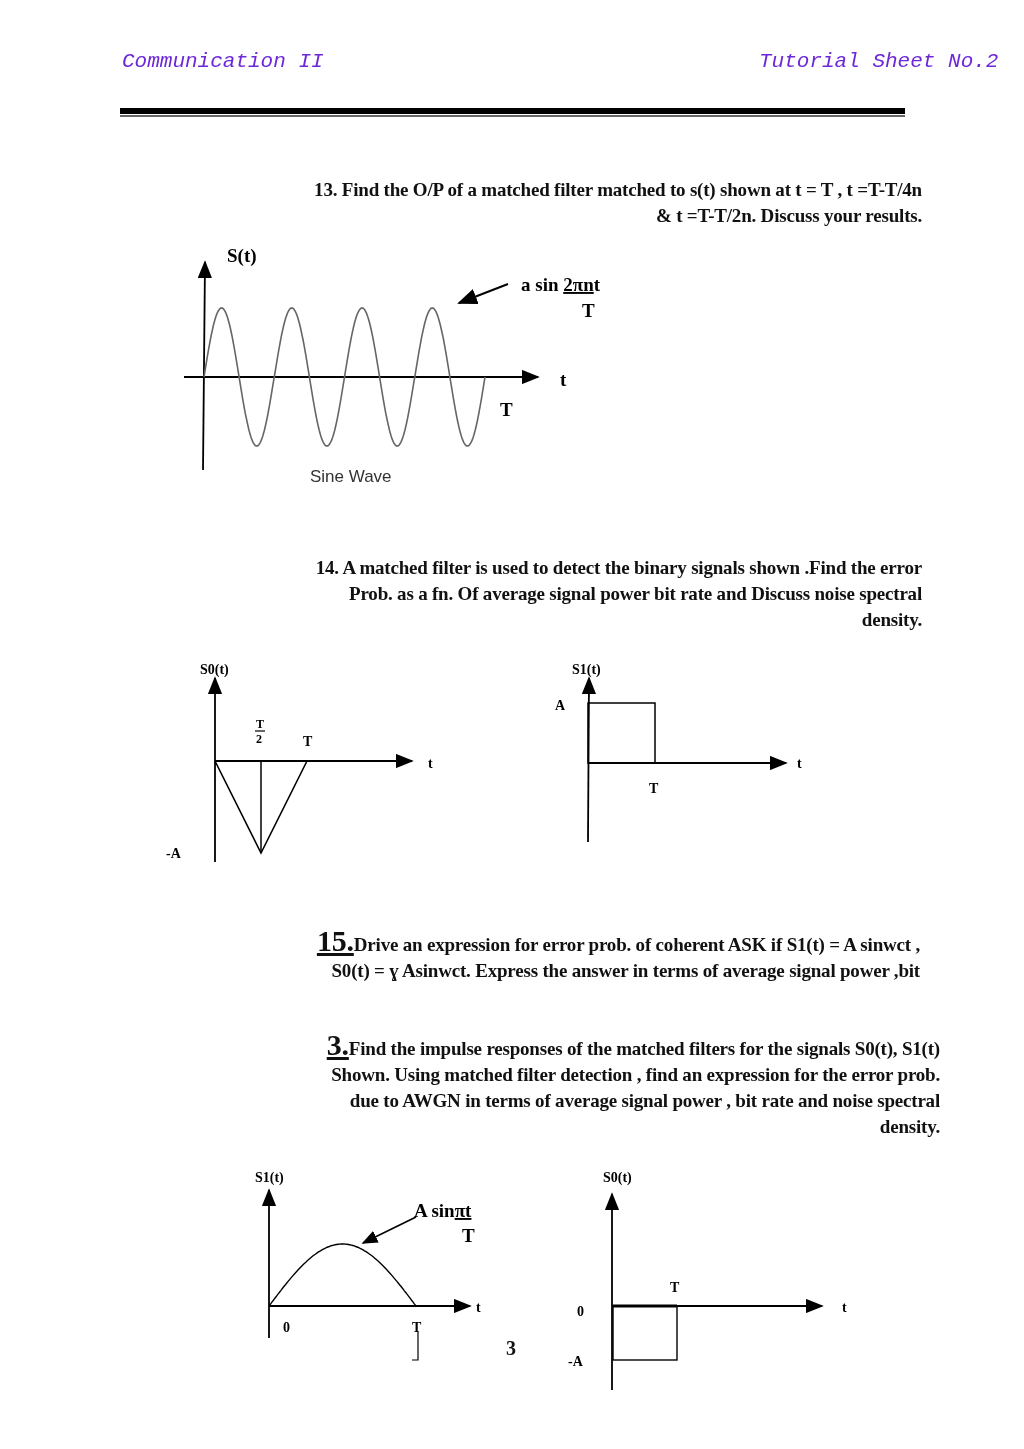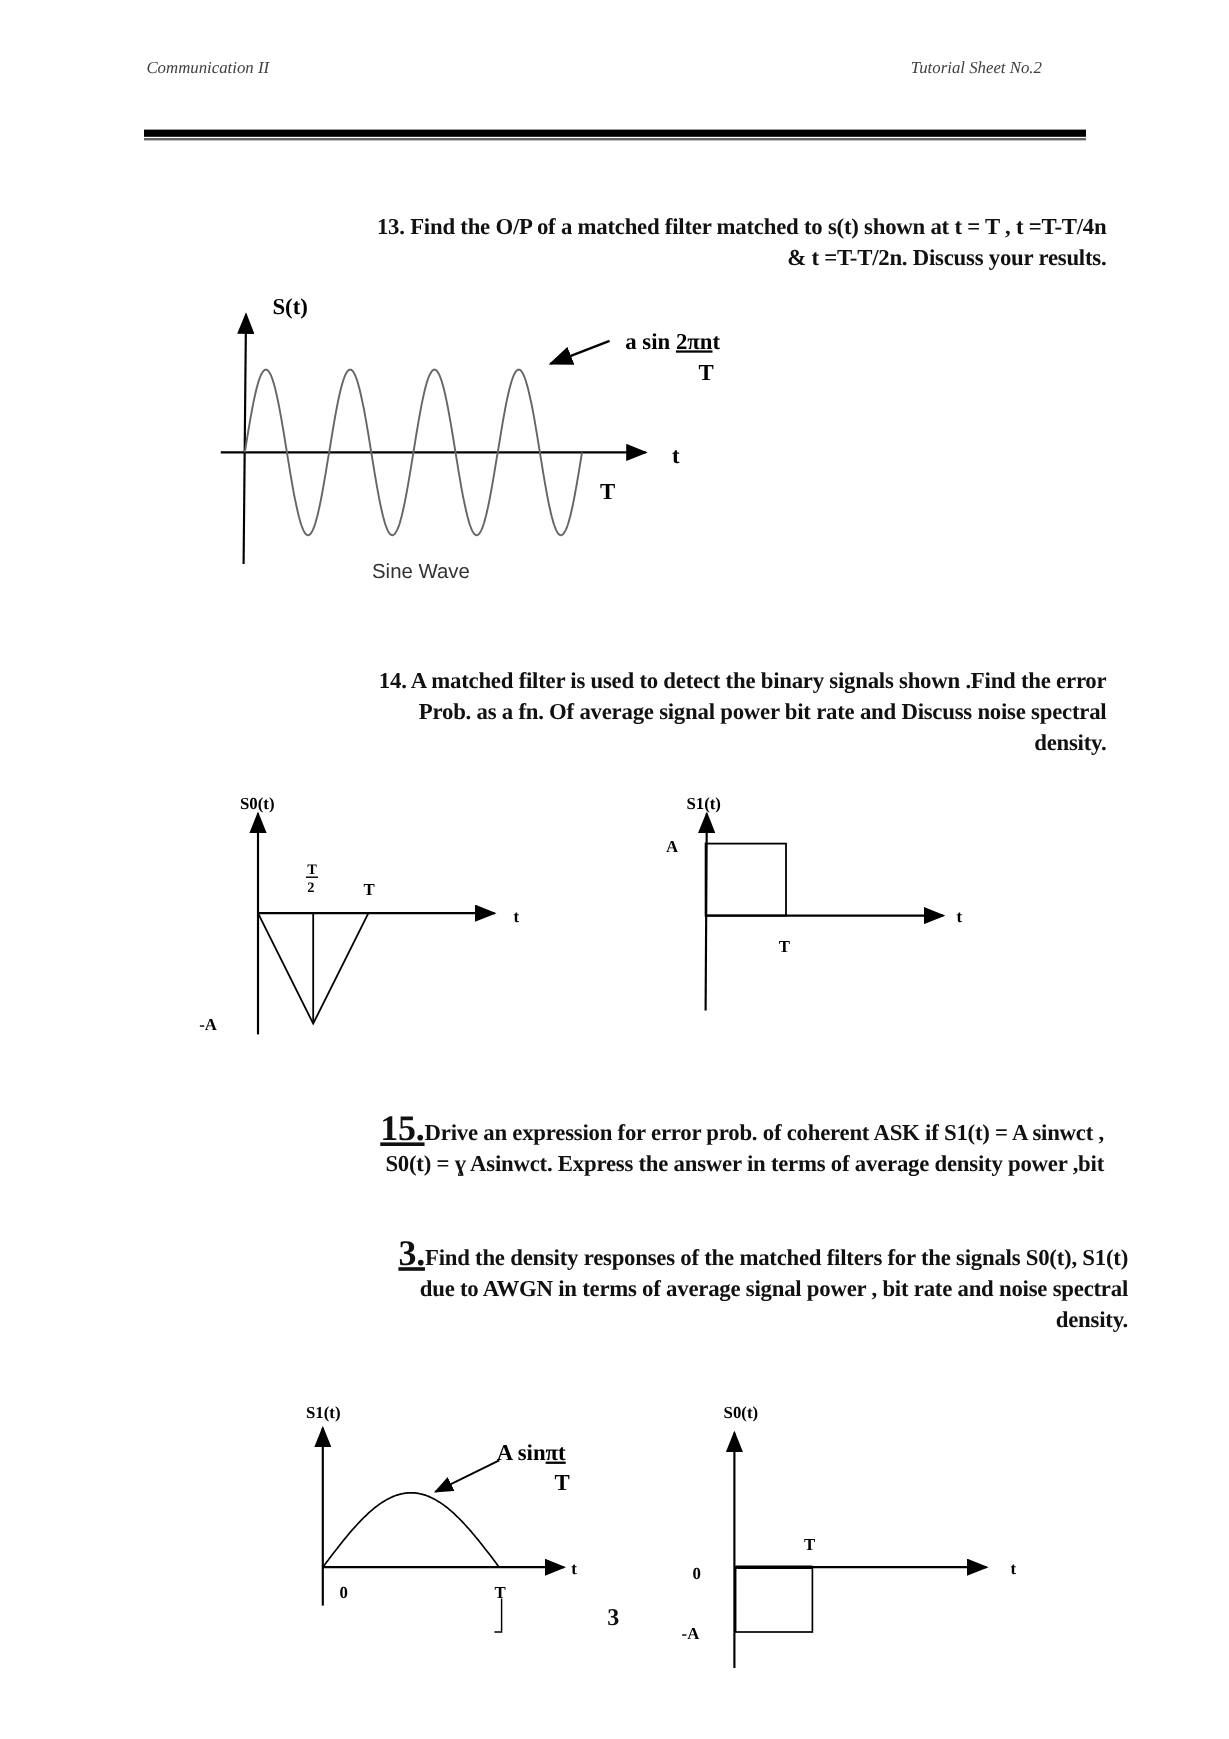--- a/index.html
+++ b/index.html
@@ -1,19 +1,19 @@
 <!DOCTYPE html>
 <html><head>
 <meta charset="utf-8">
 <style>
   html, body { margin:0; padding:0; background:#ffffff; }
   body { width:1024px; height:1449px; position:relative; overflow:hidden;
          font-family:"Liberation Serif", serif; color:#111; }
   .abs { position:absolute; }
-  .hdr { font-family:Liberation Serif, serif; font-style:italic; font-size:14px; color:#404040; }
+  .hdr { font-family:Liberation Mono, monospace; font-style:italic; font-size:21px; color:#6d28d9; }
   .rule-thick { left:120px; width:785px; top:108px; height:6px; background:#000; }
   .rule-thin { left:120px; width:785px; top:115px; height:2px; background:#666; }
   .q { font-weight:bold; font-size:19px; line-height:26px; letter-spacing:-0.2px;text-align:right; }
   .q .ind { padding-left:40px; display:block; }
   .big { font-size:30px; font-weight:bold;text-decoration:underline; }
   .lbl { font-weight:bold; font-size:18px; font-family:"Liberation Serif", serif; }
   svg text { font-family:"Liberation Serif", serif; font-weight:bold; }
   .ul { text-decoration:underline; }
 </style>
 </head>
@@ -74,25 +74,26 @@
   <line x1="48" y1="113" x2="246" y2="113" stroke="#000" stroke-width="1.8" marker-end="url(#arr)"></line>
   <rect x="48" y="53" width="67" height="60" fill="none" stroke="#000" stroke-width="1.5"></rect>
   <text x="32" y="24" font-size="14">S1(t)</text>
   <text x="257" y="118" font-size="14">t</text>
   <text x="109" y="143" font-size="14">T</text>
   <text x="15" y="60" font-size="14">A</text>
 </svg>
 
 <div class="abs q" style="left:120px; top:928px; width:800px;">
   <span class="big">15.</span><span>Drive an expression for error prob. of coherent ASK if S1(t) = A sinwct ,</span>
-  <span class="ind">S0(t) = ɣ Asinwct. Express the answer in terms of average density power ,bit</span>
+  <span class="ind">S0(t) = ɣ Asinwct. Express the answer in terms of average signal power ,bit</span>
 </div>
 
 <div class="abs q" style="left:120px; top:1032px; width:820px;">
-  <span class="big">3.</span><span>Find the density responses of the matched filters for the signals S0(t), S1(t)</span>
+  <span class="big">3.</span><span>Find the impulse responses of the matched filters for the signals S0(t), S1(t)</span>
+  <span class="ind">Shown. Using matched filter detection , find an expression for the error prob.</span>
   <span class="ind">due to AWGN in terms of average signal power , bit rate and noise spectral</span>
   <span class="ind">density.</span>
 </div>
 
 <svg class="abs" style="left:240px; top:1160px;" width="300" height="220">
   <line x1="29" y1="178" x2="29" y2="30" stroke="#000" stroke-width="1.8" marker-end="url(#arr)"></line>
   <line x1="29" y1="146" x2="230" y2="146" stroke="#000" stroke-width="1.8" marker-end="url(#arr)"></line>
   <path id="halfsine" d="M29.0,146.0L30.5,144.1L31.9,142.1L33.4,140.2L34.9,138.2L36.4,136.3L37.8,134.4L39.3,132.5L40.8,130.6L42.2,128.7L43.7,126.8L45.2,125.0L46.6,123.2L48.1,121.4L49.6,119.6L51.0,117.9L52.5,116.1L54.0,114.4L55.5,112.8L56.9,111.2L58.4,109.6L59.9,108.0L61.3,106.5L62.8,105.0L64.3,103.6L65.8,102.2L67.2,100.8L68.7,99.5L70.2,98.2L71.6,97.0L73.1,95.8L74.6,94.7L76.0,93.7L77.5,92.6L79.0,91.7L80.5,90.8L81.9,89.9L83.4,89.1L84.9,88.4L86.3,87.7L87.8,87.0L89.3,86.5L90.7,85.9L92.2,85.5L93.7,85.1L95.2,84.8L96.6,84.5L98.1,84.3L99.6,84.1L101.0,84.0L102.5,84.0L104.0,84.0L105.4,84.1L106.9,84.3L108.4,84.5L109.8,84.8L111.3,85.1L112.8,85.5L114.3,85.9L115.7,86.5L117.2,87.0L118.7,87.7L120.1,88.4L121.6,89.1L123.1,89.9L124.5,90.8L126.0,91.7L127.5,92.6L129.0,93.7L130.4,94.7L131.9,95.8L133.4,97.0L134.8,98.2L136.3,99.5L137.8,100.8L139.3,102.2L140.7,103.6L142.2,105.0L143.7,106.5L145.1,108.0L146.6,109.6L148.1,111.2L149.5,112.8L151.0,114.4L152.5,116.1L153.9,117.9L155.4,119.6L156.9,121.4L158.4,123.2L159.8,125.0L161.3,126.8L162.8,128.7L164.2,130.6L165.7,132.5L167.2,134.4L168.7,136.3L170.1,138.2L171.6,140.2L173.1,142.1L174.5,144.1L176.0,146.0" fill="none" stroke="#000" stroke-width="1.4"></path>
   <line x1="176" y1="57" x2="123" y2="83" stroke="#000" stroke-width="1.6" marker-end="url(#arr)"></line>
   <path d="M178,172 L178,200 L172,200" fill="none" stroke="#000" stroke-width="1.2"></path>

